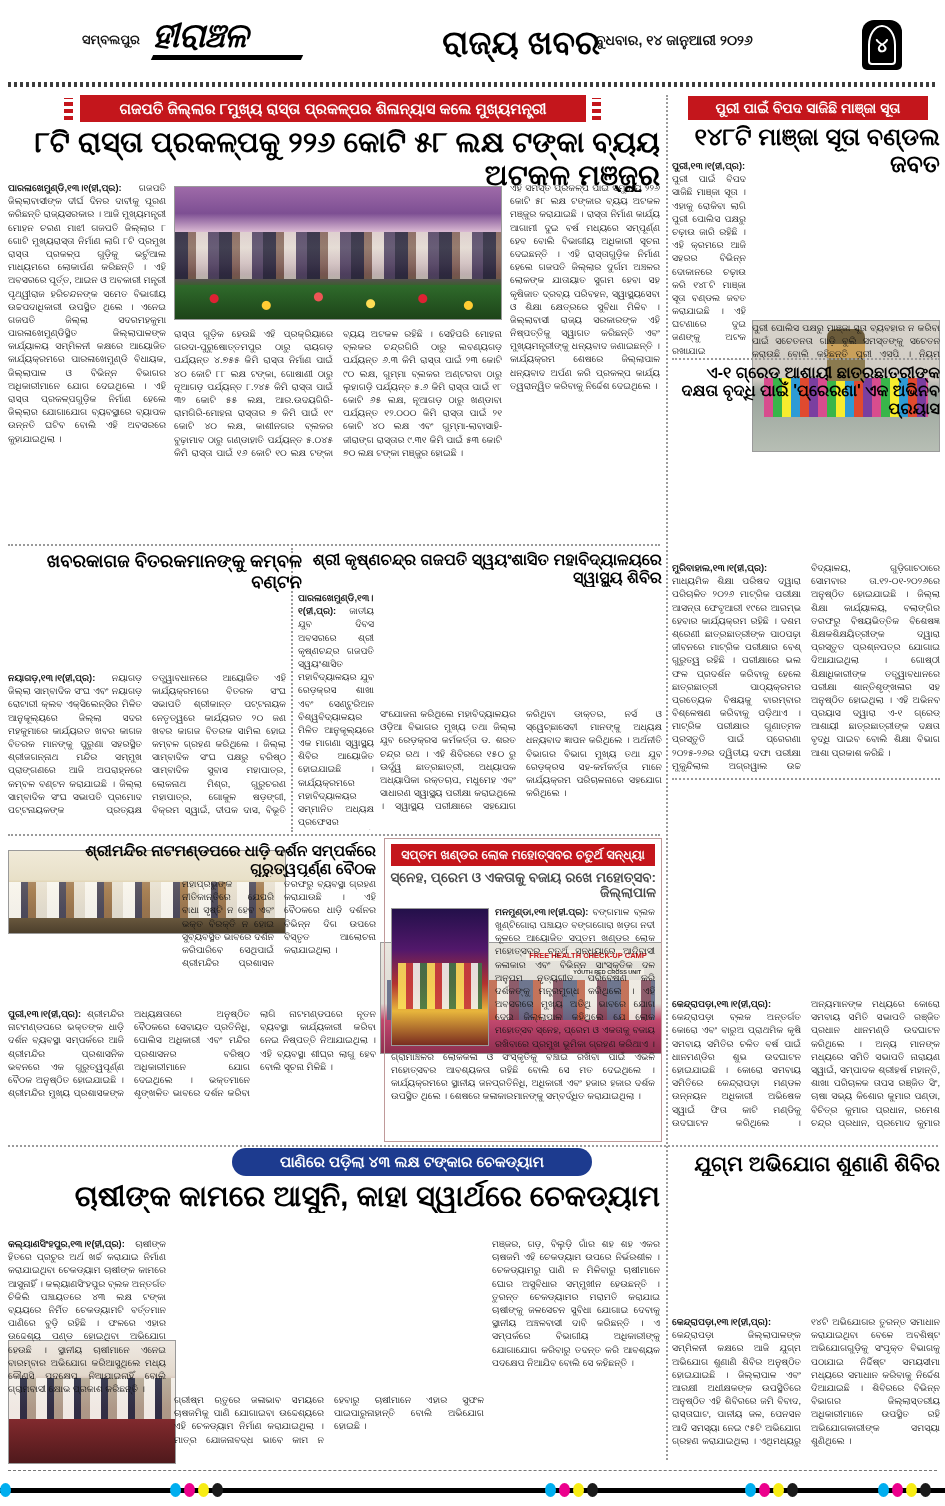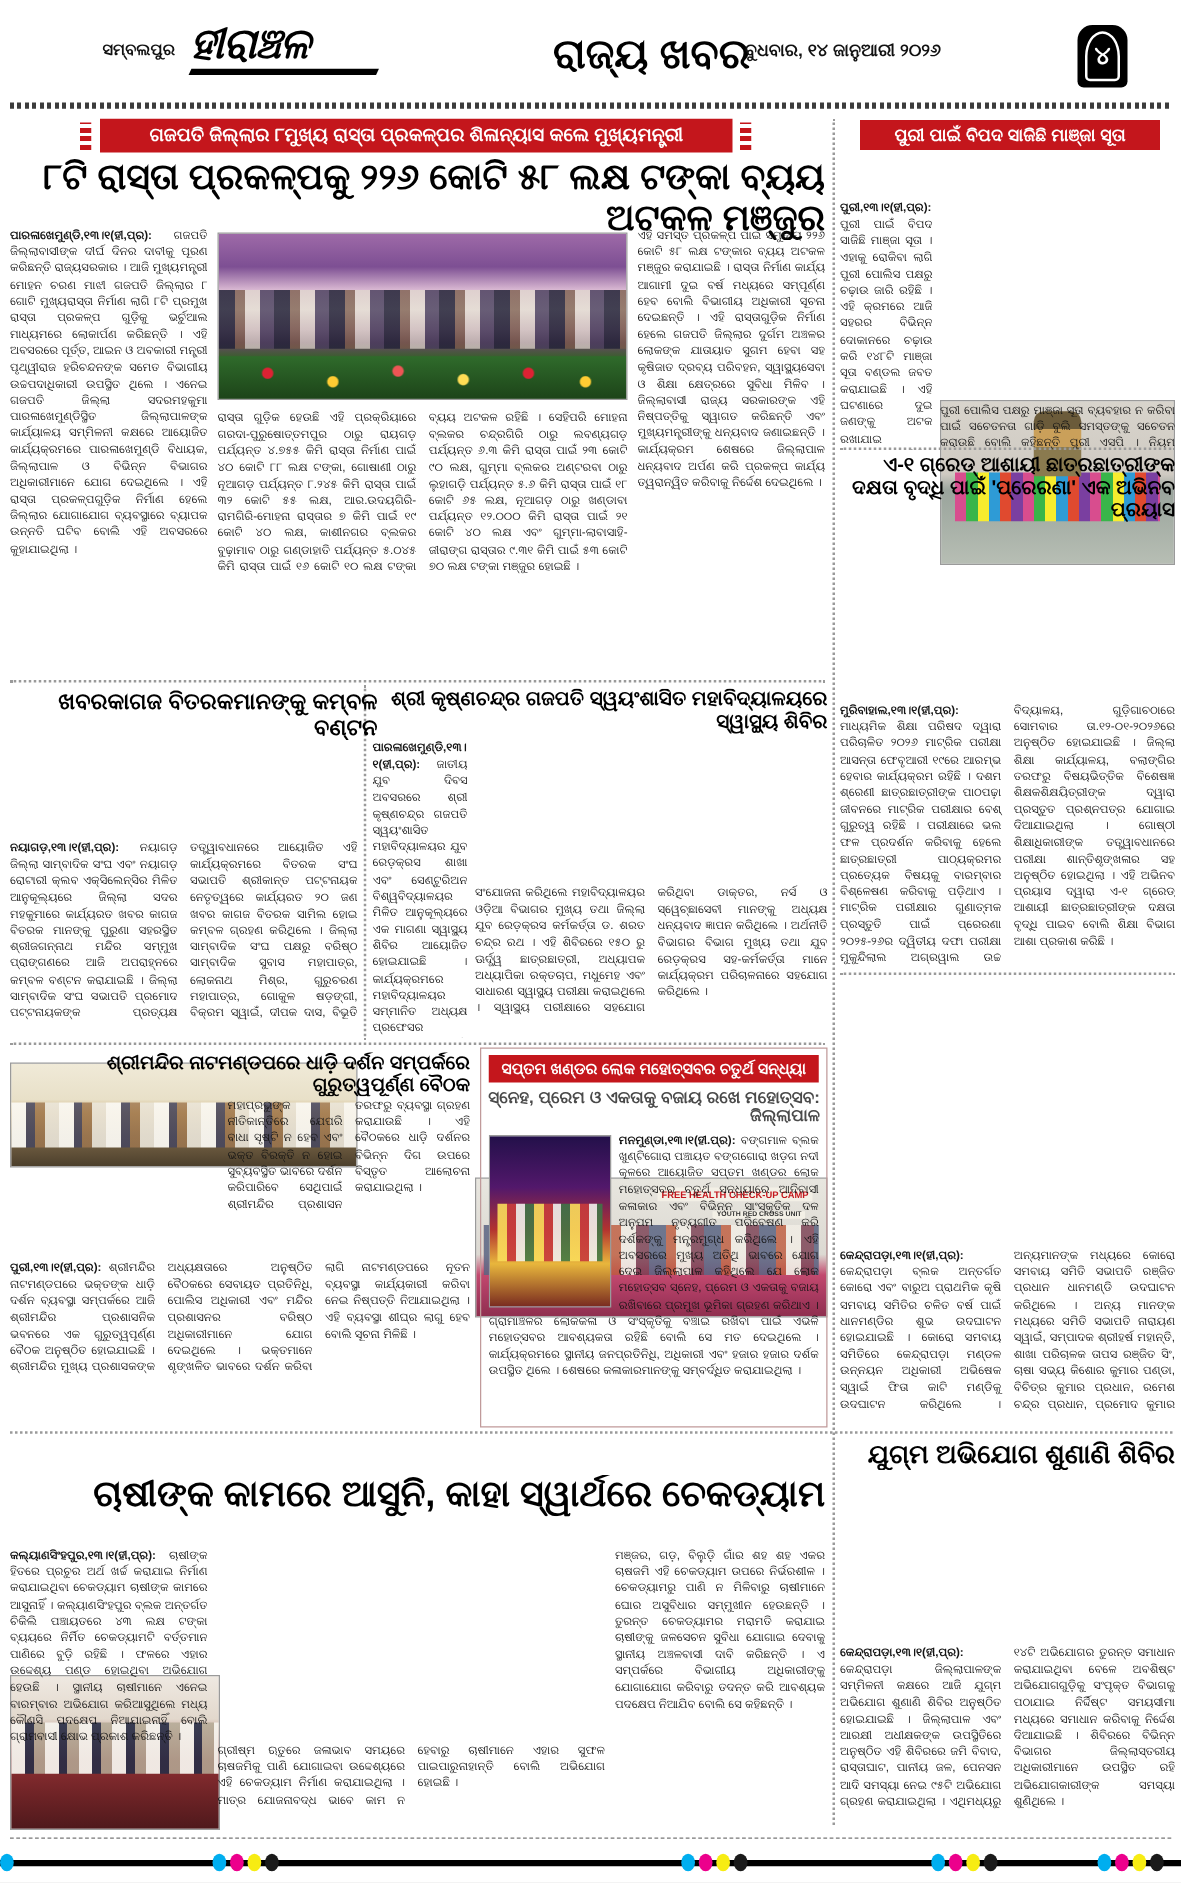--- a/index.html
+++ b/index.html
@@ -88,20 +88,21 @@
   <div class="abs body cols2" style="left:174px;top:328px;width:328px;height:210px;">
     <span>ରାସ୍ତା ଗୁଡ଼ିକ ହେଉଛି ଏହି ପ୍ରକ୍ରିୟାରେ ଗରଦା-ପୁରୁଷୋତ୍ତମପୁର ଠାରୁ ରାୟଗଡ଼ ପର୍ଯ୍ୟନ୍ତ ୪.୭୫୫ କିମି ରାସ୍ତା ନିର୍ମାଣ ପାଇଁ ୪୦ କୋଟି ୮୮ ଲକ୍ଷ ଟଙ୍କା, ଗୋଷାଣୀ ଠାରୁ ନୂଆଗଡ଼ ପର୍ଯ୍ୟନ୍ତ ୮.୨୪୫ କିମି ରାସ୍ତା ପାଇଁ ୩୨ କୋଟି ୫୫ ଲକ୍ଷ, ଆର.ଉଦୟଗିରି-ରାମଗିରି-ମୋହନା ରାସ୍ତାର ୭ କିମି ପାଇଁ ୧୯ କୋଟି ୪୦ ଲକ୍ଷ, କାଶୀନଗର ବ୍ଲକର ବୁଢ଼ାମାବ ଠାରୁ ଗଣ୍ଡାହାତି ପର୍ଯ୍ୟନ୍ତ ୫.୦୪୫ କିମି ରାସ୍ତା ପାଇଁ ୧୬ କୋଟି ୧୦ ଲକ୍ଷ ଟଙ୍କା ବ୍ୟୟ ଅଟକଳ ରହିଛି । ସେହିପରି ମୋହନା ବ୍ଲକର ଚନ୍ଦ୍ରଗିରି ଠାରୁ ଲବଣ୍ୟଗଡ଼ ପର୍ଯ୍ୟନ୍ତ ୬.୩ କିମି ରାସ୍ତା ପାଇଁ ୨୩ କୋଟି ୯୦ ଲକ୍ଷ, ଗୁମ୍ମା ବ୍ଲକର ଅଣ୍ଟରବା ଠାରୁ ଲୁହାଗଡ଼ି ପର୍ଯ୍ୟନ୍ତ ୫.୬ କିମି ରାସ୍ତା ପାଇଁ ୧୮ କୋଟି ୬୫ ଲକ୍ଷ, ନୂଆଗଡ଼ ଠାରୁ ଖଣ୍ଡାବା ପର୍ଯ୍ୟନ୍ତ ୧୨.୦୦୦ କିମି ରାସ୍ତା ପାଇଁ ୨୧ କୋଟି ୪୦ ଲକ୍ଷ ଏବଂ ଗୁମ୍ମା-ଲାବାସାହି-ଜୀରାଙ୍ଗ ରାସ୍ତାର ୯.୩୧ କିମି ପାଇଁ ୫୩ କୋଟି ୭୦ ଲକ୍ଷ ଟଙ୍କା ମଞ୍ଜୁର ହୋଇଛି ।</span>
   </div>
   <div class="abs body" style="left:510px;top:182px;width:150px;height:356px;">
     <span>ଏହି ସମସ୍ତ ପ୍ରକଳ୍ପ ପାଇଁ ସମୁଦାୟ ୨୨୬ କୋଟି ୫୮ ଲକ୍ଷ ଟଙ୍କାର ବ୍ୟୟ ଅଟକଳ ମଞ୍ଜୁର କରାଯାଇଛି । ରାସ୍ତା ନିର୍ମାଣ କାର୍ଯ୍ୟ ଆଗାମୀ ଦୁଇ ବର୍ଷ ମଧ୍ୟରେ ସମ୍ପୂର୍ଣ୍ଣ ହେବ ବୋଲି ବିଭାଗୀୟ ଅଧିକାରୀ ସୂଚନା ଦେଇଛନ୍ତି । ଏହି ରାସ୍ତାଗୁଡ଼ିକ ନିର୍ମାଣ ହେଲେ ଗଜପତି ଜିଲ୍ଲାର ଦୁର୍ଗମ ଅଞ୍ଚଳର ଲୋକଙ୍କ ଯାତାୟାତ ସୁଗମ ହେବା ସହ କୃଷିଜାତ ଦ୍ରବ୍ୟ ପରିବହନ, ସ୍ୱାସ୍ଥ୍ୟସେବା ଓ ଶିକ୍ଷା କ୍ଷେତ୍ରରେ ସୁବିଧା ମିଳିବ । ଜିଲ୍ଲାବାସୀ ରାଜ୍ୟ ସରକାରଙ୍କ ଏହି ନିଷ୍ପତ୍ତିକୁ ସ୍ୱାଗତ କରିଛନ୍ତି ଏବଂ ମୁଖ୍ୟମନ୍ତ୍ରୀଙ୍କୁ ଧନ୍ୟବାଦ ଜଣାଇଛନ୍ତି । କାର୍ଯ୍ୟକ୍ରମ ଶେଷରେ ଜିଲ୍ଲାପାଳ ଧନ୍ୟବାଦ ଅର୍ପଣ କରି ପ୍ରକଳ୍ପ କାର୍ଯ୍ୟ ତ୍ୱରାନ୍ୱିତ କରିବାକୁ ନିର୍ଦ୍ଦେଶ ଦେଇଥିଲେ ।</span>
   </div>
 
   <div class="abs dotv" style="left:666px;top:95px;height:1365px;"></div>
 
   <div class="abs kicker" style="left:688px;top:96px;width:240px;height:24px;font-size:14px;">ପୁରୀ ପାଇଁ ବିପଦ ସାଜିଛି ମାଞ୍ଜା ସୂତା</div>
+  <div class="abs hl" style="left:672px;top:123px;width:268px;font-size:24px;">୧୪୮ଟି ମାଞ୍ଜା ସୂତା ବଣ୍ଡଲ ଜବତ</div>
   <div class="abs body" style="left:672px;top:160px;width:74px;height:200px;">
     <span class="byline">ପୁରୀ,୧୩।୧(ହୀ,ପ୍ର):</span>
     <span>ପୁରୀ ପାଇଁ ବିପଦ ସାଜିଛି ମାଞ୍ଜା ସୂତା । ଏହାକୁ ରୋକିବା ଲାଗି ପୁରୀ ପୋଲିସ ପକ୍ଷରୁ ଚଢ଼ାଉ ଜାରି ରହିଛି । ଏହି କ୍ରମରେ ଆଜି ସହରର ବିଭିନ୍ନ ଦୋକାନରେ ଚଢ଼ାଉ କରି ୧୪୮ଟି ମାଞ୍ଜା ସୂତା ବଣ୍ଡଲ ଜବତ କରାଯାଇଛି । ଏହି ଘଟଣାରେ ଦୁଇ ଜଣଙ୍କୁ ଅଟକ ରଖାଯାଇ ପଚରାଉଚରା ଚାଲିଛି । ବିଶେଷ କରି ମକର ସଂକ୍ରାନ୍ତି ସମୟରେ ଗୁଡ଼ି ଉଡ଼ାଇବା ପାଇଁ ମାଞ୍ଜା ସୂତାର ବ୍ୟବହାର ବଢ଼ୁଥିବାରୁ ପକ୍ଷୀ ଓ ମଣିଷଙ୍କ ପାଇଁ ଏହା ବିପଦ ସୃଷ୍ଟି କରୁଛି ।</span>
   </div>
   <div class="abs photo ph-manjha" style="left:752px;top:186px;width:188px;height:132px;"></div>
   <div class="abs body" style="left:752px;top:322px;width:188px;height:38px;">
     <span>ପୁରୀ ପୋଲିସ ପକ୍ଷରୁ ମାଞ୍ଜା ସୂତା ବ୍ୟବହାର ନ କରିବା ପାଇଁ ସଚେତନତା ଗାଡ଼ି ବୁଲି ସମସ୍ତଙ୍କୁ ସଚେତନ କରାଉଛି ବୋଲି କହିଛନ୍ତି ପୁରୀ ଏସପି । ନିୟମ ଉଲ୍ଲଂଘନ କଲେ କଠୋର କାର୍ଯ୍ୟାନୁଷ୍ଠାନ ଗ୍ରହଣ କରାଯିବ ବୋଲି ସେ ଚେତାବନୀ ଦେଇଛନ୍ତି ।</span>
   </div>
   <div class="abs doth" style="left:672px;top:358px;width:268px;"></div>
 
@@ -152,20 +153,21 @@
     <div class="hl" style="margin:4px 5px 0 5px;font-size:13.5px;color:#4a4a4a;">ସ୍ନେହ, ପ୍ରେମ ଓ ଏକତାକୁ ବଜାୟ ରଖେ ମହୋତ୍ସବ: ଜିଲ୍ଲାପାଳ</div>
     <div class="body" style="margin:5px 6px 0 6px;height:228px;">
       <div class="photo ph-stage" style="float:left;width:98px;height:138px;margin:2px 6px 2px 0;"></div>
       <span class="byline">ମନମୁଣ୍ଡା,୧୩।୧(ହୀ.ପ୍ର):</span>
       <span>ବଙ୍ଗମାଳ ବ୍ଲକ ଖୁଣ୍ଟିଗୋରା ପଞ୍ଚାୟତ ବଙ୍ଗଗୋରା ଖଡ଼ଗ ନଦୀ କୂଳରେ ଆୟୋଜିତ ସପ୍ତମ ଖଣ୍ଡର ଲୋକ ମହୋତ୍ସବର ଚତୁର୍ଥ ସନ୍ଧ୍ୟାରେ ଆଦିବାସୀ କଳାକାର ଏବଂ ବିଭିନ୍ନ ସାଂସ୍କୃତିକ ଦଳ ଅନୁପମ ନୃତ୍ୟଗୀତ ପରିବେଷଣ କରି ଦର୍ଶକଙ୍କୁ ମନ୍ତ୍ରମୁଗ୍ଧ କରିଥିଲେ । ଏହି ଅବସରରେ ମୁଖ୍ୟ ଅତିଥି ଭାବରେ ଯୋଗ ଦେଇ ଜିଲ୍ଲାପାଳ କହିଥିଲେ ଯେ ଲୋକ ମହୋତ୍ସବ ସ୍ନେହ, ପ୍ରେମ ଓ ଏକତାକୁ ବଜାୟ ରଖିବାରେ ପ୍ରମୁଖ ଭୂମିକା ଗ୍ରହଣ କରିଥାଏ । ଗ୍ରାମାଞ୍ଚଳର ଲୋକକଳା ଓ ସଂସ୍କୃତିକୁ ବଞ୍ଚାଇ ରଖିବା ପାଇଁ ଏଭଳି ମହୋତ୍ସବର ଆବଶ୍ୟକତା ରହିଛି ବୋଲି ସେ ମତ ଦେଇଥିଲେ । କାର୍ଯ୍ୟକ୍ରମରେ ସ୍ଥାନୀୟ ଜନପ୍ରତିନିଧି, ଅଧିକାରୀ ଏବଂ ହଜାର ହଜାର ଦର୍ଶକ ଉପସ୍ଥିତ ଥିଲେ । ଶେଷରେ କଳାକାରମାନଙ୍କୁ ସମ୍ବର୍ଦ୍ଧିତ କରାଯାଇଥିଲା ।</span>
     </div>
   </div>
 
   <div class="abs doth" style="left:8px;top:1145px;width:930px;"></div>
 
+  <div class="abs kicker-blue" style="left:232px;top:1148px;width:360px;height:28px;font-size:15px;">ପାଣିରେ ପଡ଼ିଲା ୪୩ ଲକ୍ଷ ଟଙ୍କାର ଚେକଡ୍ୟାମ</div>
   <div class="abs hl" style="left:6px;top:1180px;width:654px;font-size:29px;">ଚାଷୀଙ୍କ କାମରେ ଆସୁନି, କାହା ସ୍ୱାର୍ଥରେ ଚେକଡ୍ୟାମ</div>
   <div class="abs body" style="left:8px;top:1238px;width:158px;height:222px;">
     <span class="byline">କଲ୍ୟାଣସିଂହପୁର,୧୩।୧(ହୀ,ପ୍ର):</span>
     <span>ଚାଷୀଙ୍କ ହିତରେ ପ୍ରଚୁର ଅର୍ଥ ଖର୍ଚ୍ଚ କରାଯାଇ ନିର୍ମାଣ କରାଯାଇଥିବା ଚେକଡ୍ୟାମ ଚାଷୀଙ୍କ କାମରେ ଆସୁନାହିଁ । କଲ୍ୟାଣସିଂହପୁର ବ୍ଲକ ଅନ୍ତର୍ଗତ ଚିକିଲି ପଞ୍ଚାୟତରେ ୪୩ ଲକ୍ଷ ଟଙ୍କା ବ୍ୟୟରେ ନିର୍ମିତ ଚେକଡ୍ୟାମଟି ବର୍ତ୍ତମାନ ପାଣିରେ ବୁଡ଼ି ରହିଛି । ଫଳରେ ଏହାର ଉଦ୍ଦେଶ୍ୟ ପଣ୍ଡ ହୋଇଥିବା ଅଭିଯୋଗ ହେଉଛି । ସ୍ଥାନୀୟ ଚାଷୀମାନେ ଏନେଇ ବାରମ୍ବାର ଅଭିଯୋଗ କରିଆସୁଥିଲେ ମଧ୍ୟ କୌଣସି ପଦକ୍ଷେପ ନିଆଯାଇନାହିଁ ବୋଲି ଗ୍ରାମବାସୀ କ୍ଷୋଭ ପ୍ରକାଶ କରିଛନ୍ତି ।</span>
   </div>
 
   <div class="abs body" style="left:492px;top:1238px;width:168px;height:222px;">
     <span>ମଞ୍ଜର, ଗଡ଼, ବିଲୁଡ଼ି ଗାଁର ଶହ ଶହ ଏକର ଚାଷଜମି ଏହି ଚେକଡ୍ୟାମ ଉପରେ ନିର୍ଭରଶୀଳ । ଚେକଡ୍ୟାମରୁ ପାଣି ନ ମିଳିବାରୁ ଚାଷୀମାନେ ଘୋର ଅସୁବିଧାର ସମ୍ମୁଖୀନ ହେଉଛନ୍ତି । ତୁରନ୍ତ ଚେକଡ୍ୟାମର ମରାମତି କରାଯାଇ ଚାଷୀଙ୍କୁ ଜଳସେଚନ ସୁବିଧା ଯୋଗାଇ ଦେବାକୁ ସ୍ଥାନୀୟ ଅଞ୍ଚଳବାସୀ ଦାବି କରିଛନ୍ତି । ଏ ସମ୍ପର୍କରେ ବିଭାଗୀୟ ଅଧିକାରୀଙ୍କୁ ଯୋଗାଯୋଗ କରିବାରୁ ତଦନ୍ତ କରି ଆବଶ୍ୟକ ପଦକ୍ଷେପ ନିଆଯିବ ବୋଲି ସେ କହିଛନ୍ତି ।</span>
   </div>
   <div class="abs body cols2" style="left:174px;top:1394px;width:310px;height:66px;">

